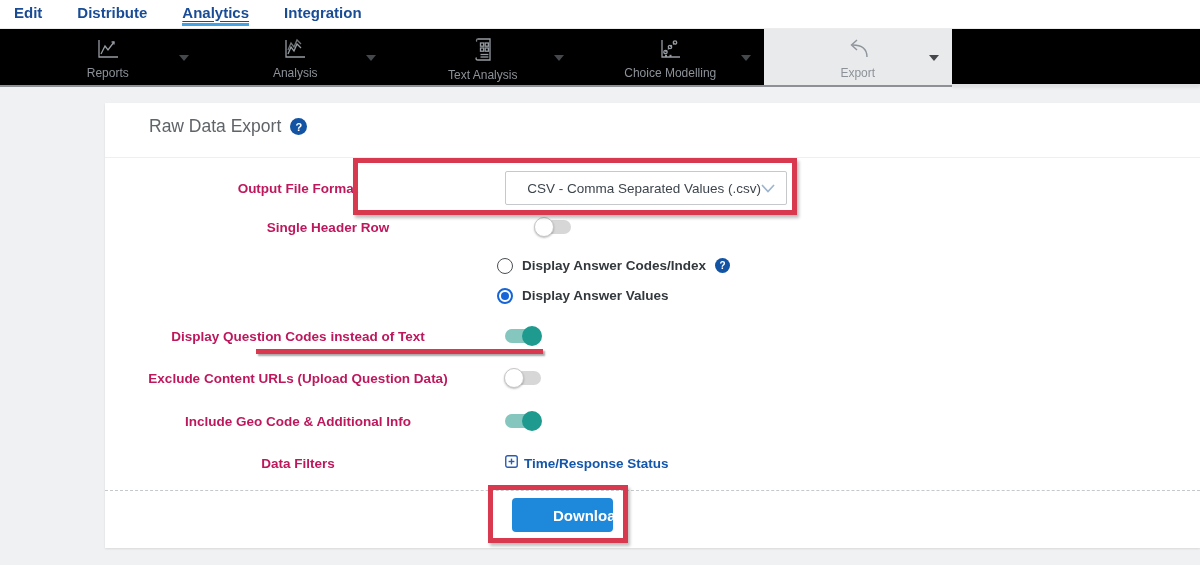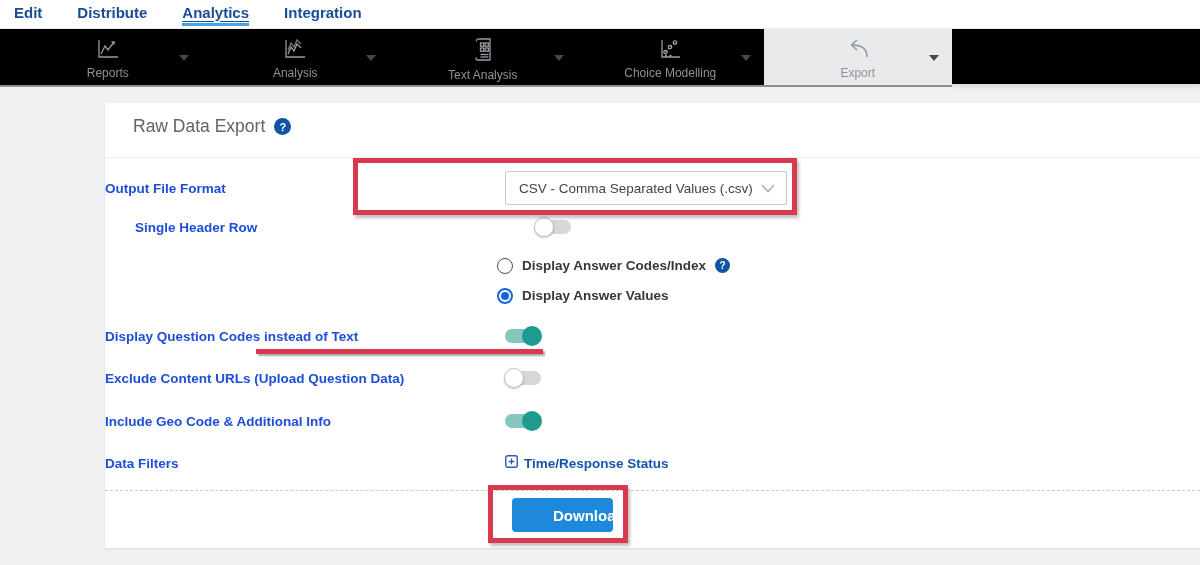--- a/index.html
+++ b/index.html
@@ -20,32 +20,32 @@
   .cell.active { background:#e9eaeb; }
   .cell-main { display:flex; flex-direction:column; align-items:center; gap:5px; padding-top:8px; }
   .cell-main svg { display:block; }
   .cell-label { font-size:12px; color:#8c9298; }
   .caret { position:absolute; right:13px; top:26px; width:0; height:0; border-left:5px solid transparent; border-right:5px solid transparent; border-top:6px solid #44484c; }
 
   
   .content { height:479px; background:#f0f1f2; padding-top:17px; }
   .card { position:relative; margin-left:105px; width:1095px; height:445px; background:#ffffff; box-shadow:0 1px 2px rgba(0,0,0,0.10); }
 
-  .page-title { position:absolute; top:13px; left:28px; display:flex; align-items:center; gap:9px; font-size:17.5px; font-weight:normal; color:#5f6468; }
+  .page-title { position:absolute; top:13px; left:44px; display:flex; align-items:center; gap:9px; font-size:17.5px; font-weight:normal; color:#5f6468; }
   .help-badge { display:inline-flex; align-items:center; justify-content:center; width:17px; height:17px; border-radius:50%; background:#1253a4; color:#ffffff; font-size:11px; font-weight:bold; cursor:pointer; }
   .help-badge.small { width:15px; height:15px; font-size:10px; }
   .title-divider { position:absolute; top:54px; left:0; right:0; border-top:1px solid #edf0f3; }
 
   
   .frow { position:absolute; left:0; width:100%; display:flex; align-items:center; }
-  .flabel { width:386px; text-align:left; font-size:13.5px; font-weight:bold; color:#1d4ed8; }
+  .flabel { width:386px; text-align:center; font-size:13.5px; font-weight:bold; color:#be185d; }
   .fspacer { width:386px; }
   .fcontrol { margin-left:14px; display:flex; align-items:center; }
 
-  .select { width:282px; height:34px; border:1px solid #c5c9cc; border-radius:2px; background:#ffffff; display:flex; align-items:center; justify-content:space-between; padding:0 11px 0 13px; cursor:pointer; }
+  .select { width:282px; height:34px; border:1px solid #c5c9cc; border-radius:2px; background:#ffffff; display:flex; align-items:center; justify-content:flex-end; padding:0 11px 0 13px; cursor:pointer; }
   .select-value { font-size:13.5px; color:#3d454d; white-space:nowrap; }
 
   .toggle { position:relative; width:36px; height:14px; border-radius:7px; cursor:pointer; }
   .toggle .knob { position:absolute; top:-3px; width:20px; height:20px; border-radius:50%; }
   .toggle.off { background:#d7d7d7; }
   .toggle.off .knob { left:-1px; background:#ffffff; border:1px solid #c6c6c6; box-shadow:0 1px 2px rgba(0,0,0,0.25); }
   .toggle.on { background:#85c6bf; }
   .toggle.on .knob { right:-1px; background:#1f9a8e; }
 
   .radio-row { display:flex; align-items:flex-start; gap:9px; cursor:pointer; }

